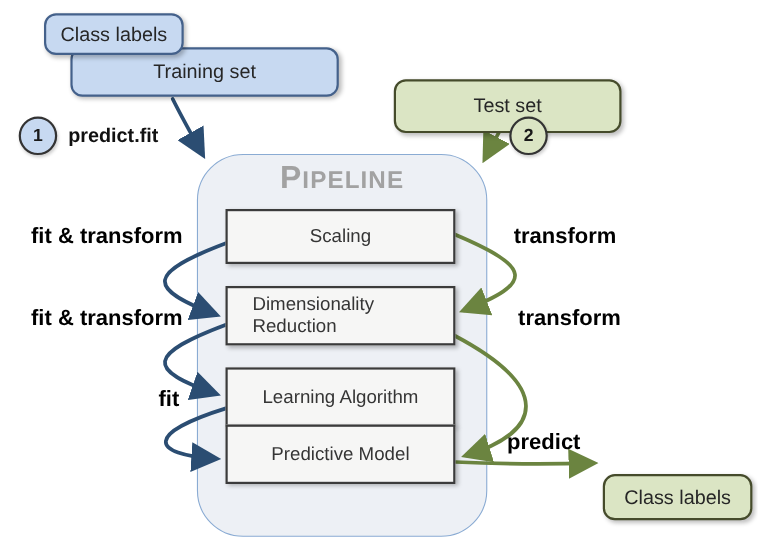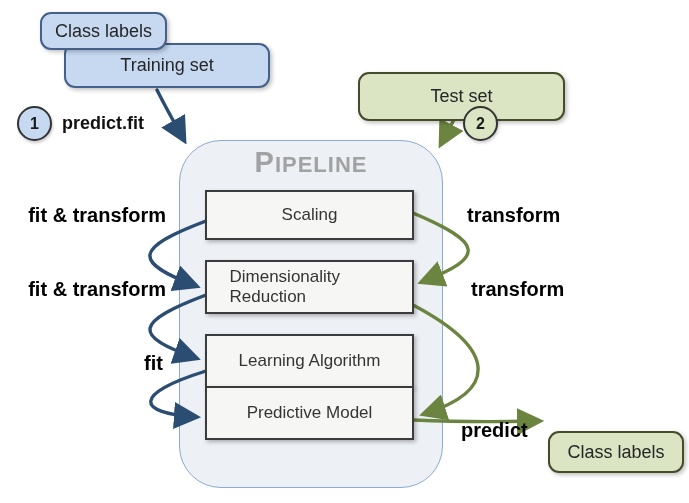--- a/index.html
+++ b/index.html
@@ -80,21 +80,21 @@
 
     <path d="M 467,93 C 459,111 449,129 441,144" stroke="#6b8440" stroke-width="3.4" fill="none" stroke-linecap="round" marker-end="url(#mgreen)"></path>
     <path d="M 413,213 C 484,243 486,257 422,282" stroke="#6b8440" stroke-width="3.4" fill="none" stroke-linecap="round" marker-end="url(#mgreen)"></path>
     <path d="M 413,305 C 502,352 494,392 424,414" stroke="#6b8440" stroke-width="3.4" fill="none" stroke-linecap="round" marker-end="url(#mgreen)"></path>
     <path d="M 414,420 C 458,422 499,422 539,421" stroke="#6b8440" stroke-width="3.4" fill="none" stroke-linecap="round" marker-end="url(#mgreen)"></path>
   </svg>
 
   <div class="container"></div>
   <div class="pipeline-title">Pipeline</div>
 
-  <div class="box blue z3" style="left:64px; top:43px; width:206px; height:45px;">
+  <div class="box blue z3" style="left:64px; top:43px; width:244px; height:45px;">
     <span>Training set</span>
   </div>
   <div class="box blue z4" style="left:40px; top:12px; width:127px; height:38px;">
     <span>Class labels</span>
   </div>
 
   <div class="box green z3" style="left:358px; top:41px; width:207px; height:49px;">
     <span>Test set</span>
   </div>
 
@@ -119,19 +119,19 @@
   <div class="stage" style="top:386px; height:54px;">
     <span>Predictive Model</span>
   </div>
 
   <div class="flowlabel lbl-right-align" style="left:10px; top:204px;">fit &amp; transform</div>
   <div class="flowlabel lbl-right-align" style="left:10px; top:278px;">fit &amp; transform</div>
   <div class="flowlabel lbl-right-align" style="left:7px; top:352px;">fit</div>
 
   <div class="flowlabel" style="left:467px; top:204px;">transform</div>
   <div class="flowlabel" style="left:471px; top:278px;">transform</div>
-  <div class="flowlabel" style="left:461px; top:391px;margin-top:28px;">predict</div>
+  <div class="flowlabel" style="left:461px; top:391px;">predict</div>
 
   <div class="box green z3" style="left:548px; top:400px; width:136px; height:42px;">
     <span>Class labels</span>
   </div>
 
 </div>
 
 </body></html>

